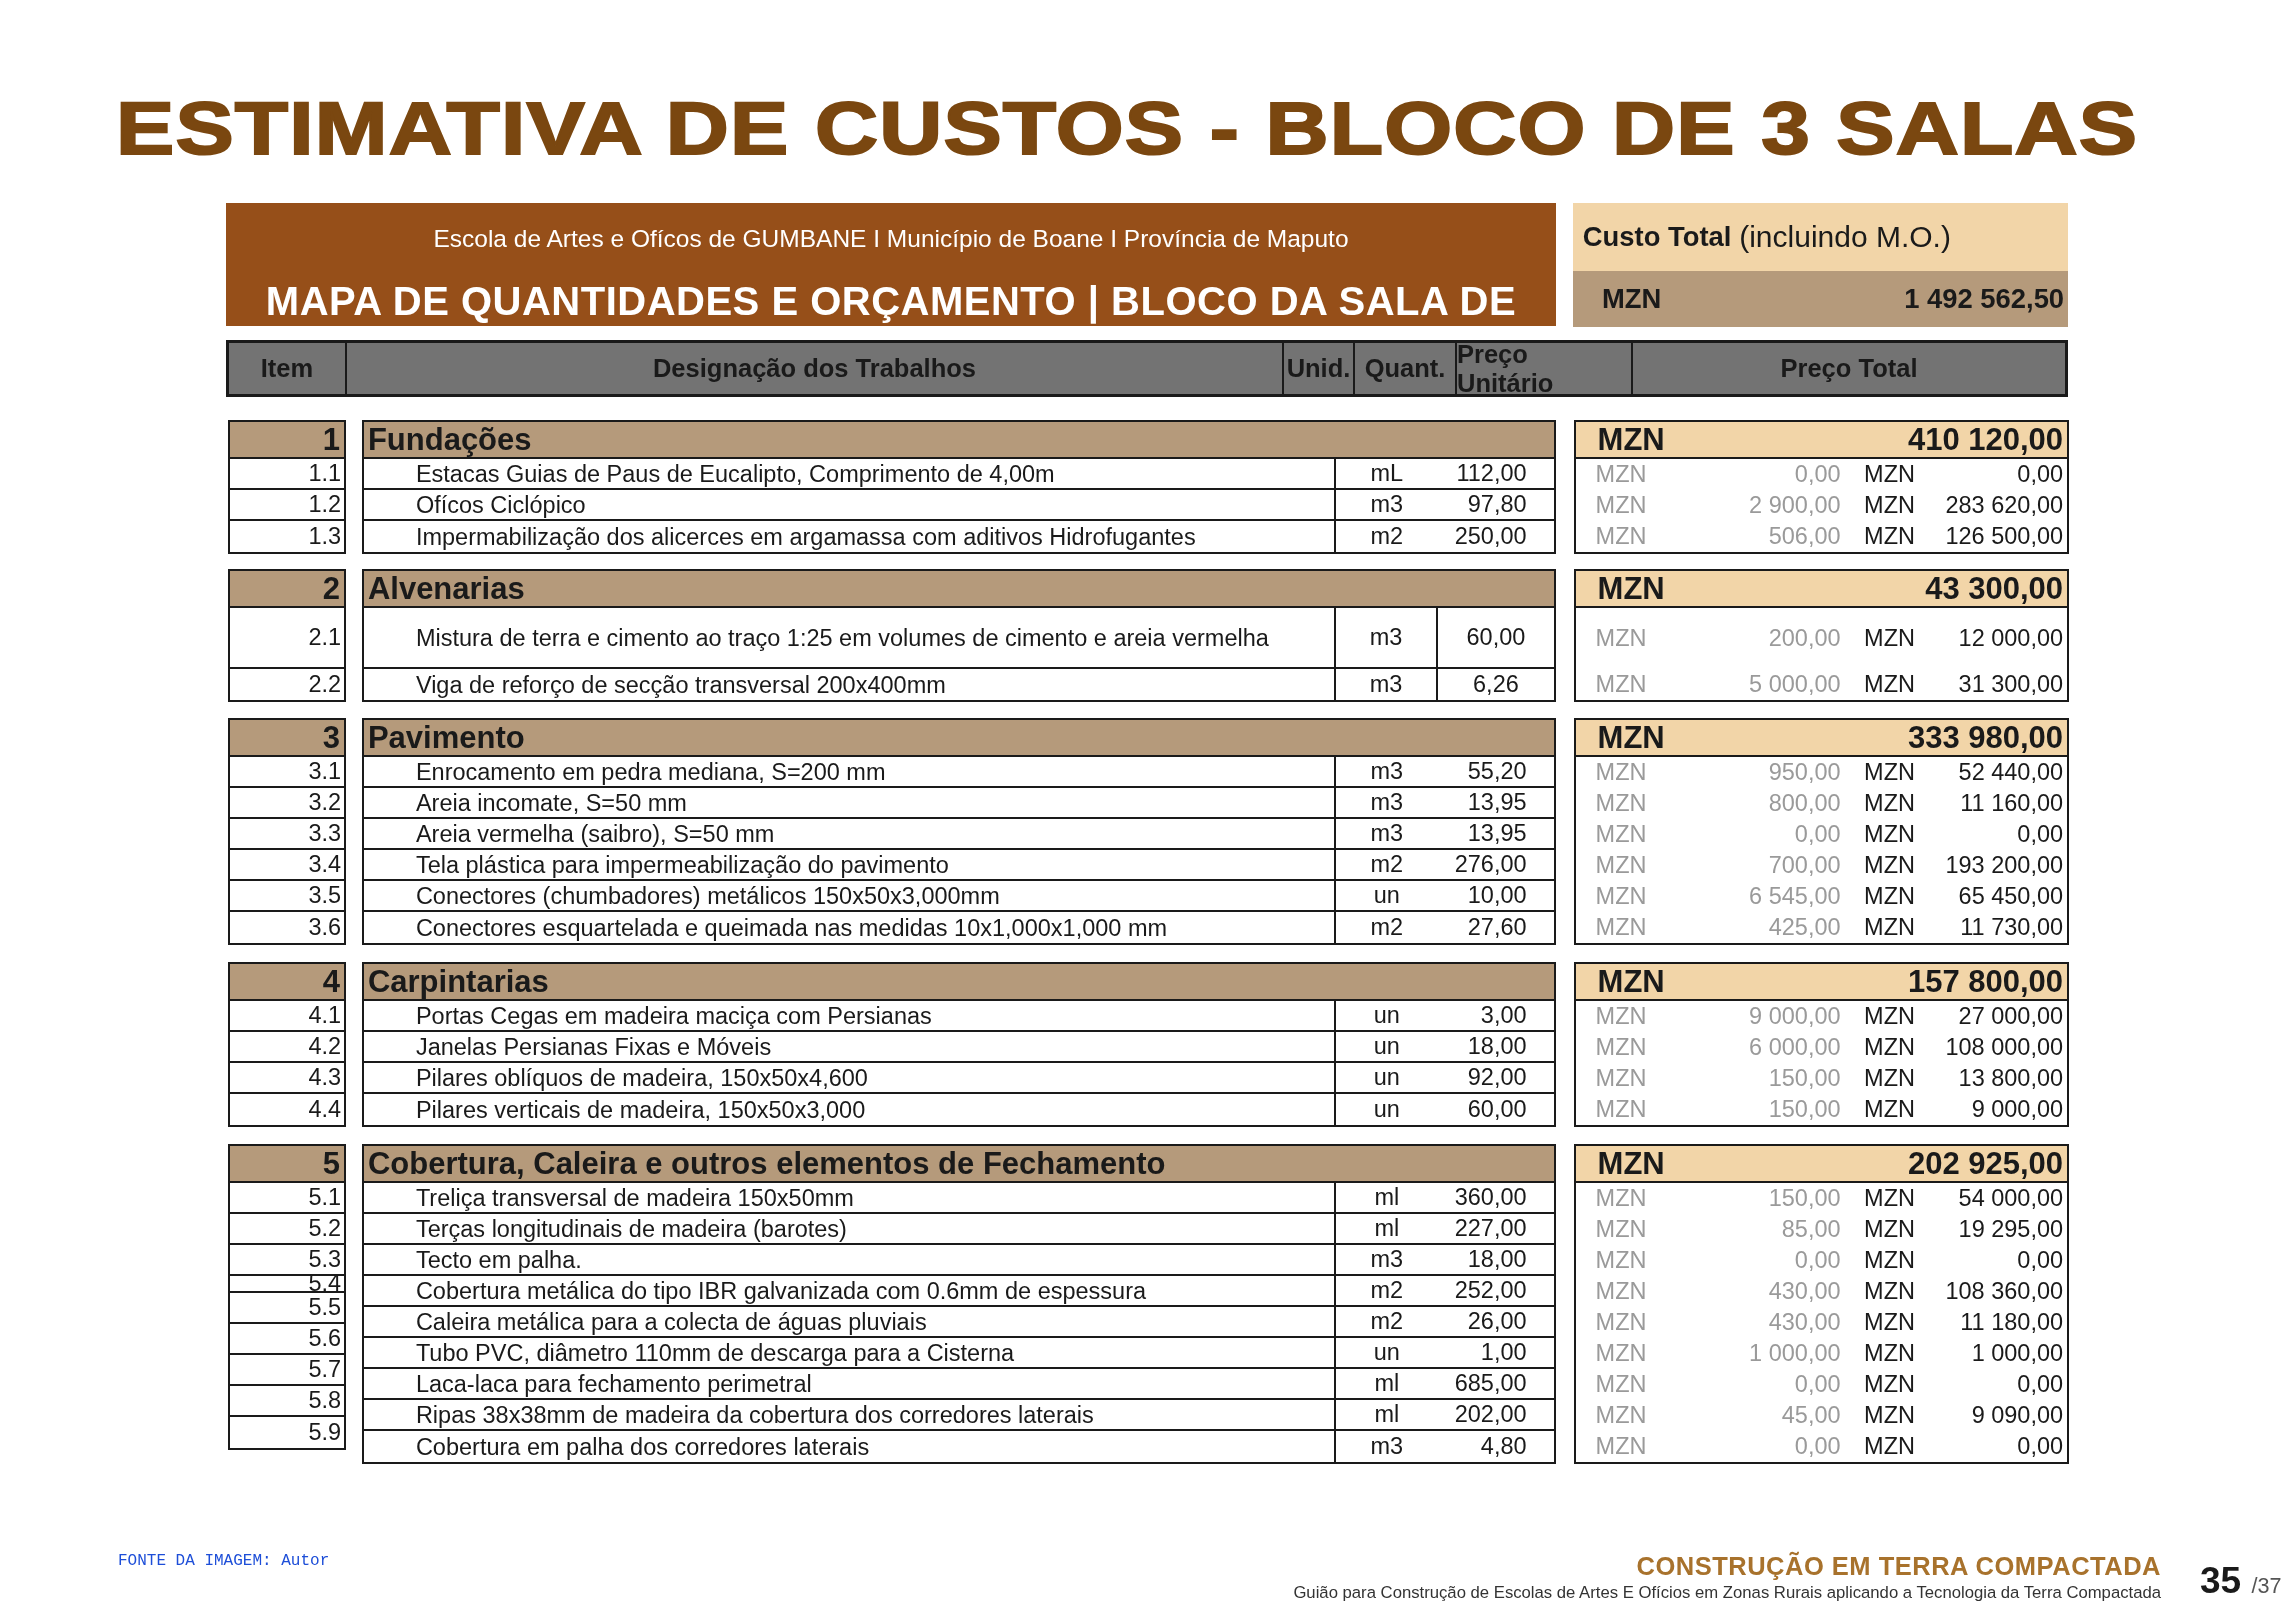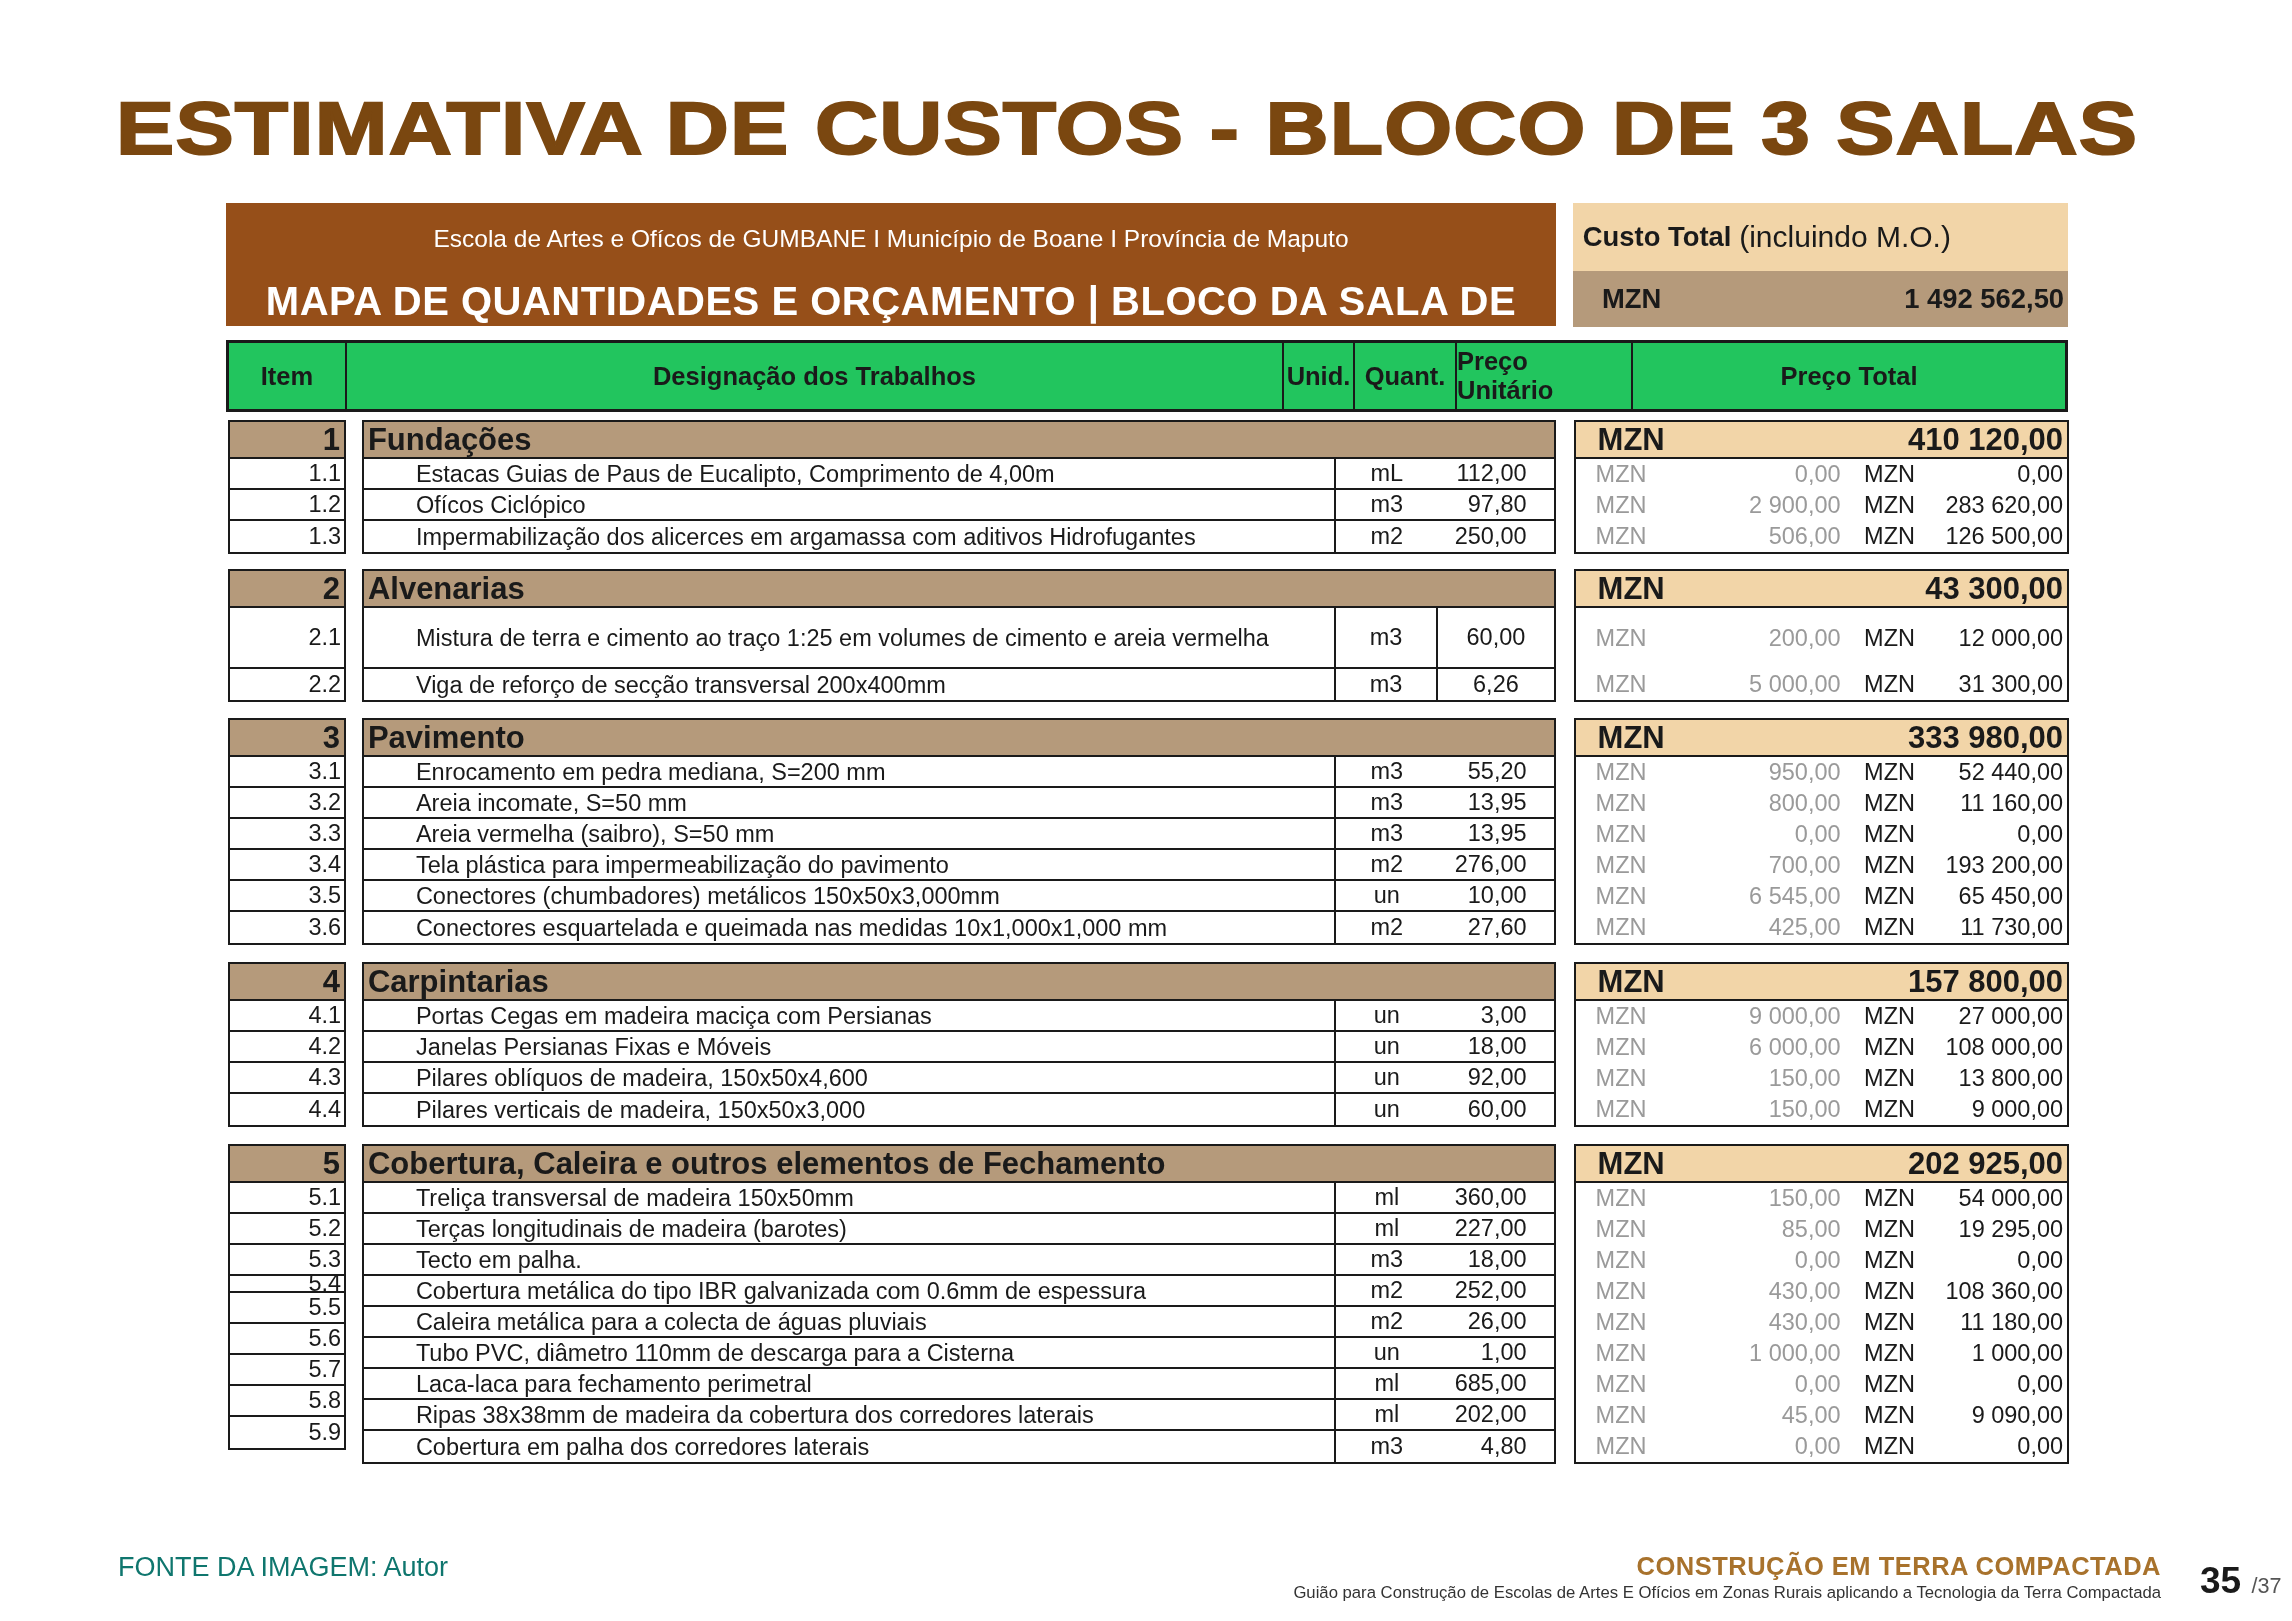--- a/index.html
+++ b/index.html
@@ -6,21 +6,21 @@
   body{width:2293px;height:1621px;position:relative;overflow:hidden;font-family:"Liberation Sans",sans-serif;color:#1a1a1a;}
   .title{position:absolute;left:116px;top:86px;font-family:"Liberation Sans",sans-serif;font-weight:bold;font-size:74px;color:#7a4710;letter-spacing:1px;transform:scaleX(1.18);transform-origin:left top;white-space:nowrap;-webkit-text-stroke:2px #7a4710;}
   .banner{position:absolute;left:226px;top:203px;width:1330px;height:123px;background:#964f19;color:#fff;text-align:center;}
   .banner .sub{position:absolute;left:0;right:0;top:21.6px;font-size:24.5px;}
   .banner .main{position:absolute;left:0;right:0;top:76px;font-size:40px;font-weight:bold;letter-spacing:0.5px;}
   .total{position:absolute;left:1573px;top:203px;width:495px;height:123px;}
   .total .top{height:68px;background:#f2d5a8;display:flex;align-items:center;padding-left:9.8px;font-size:27.4px;}
   .total .top b{font-weight:bold;margin-right:7.8px;}
   .total .top span.light{font-size:30px;}
   .total .bot{height:56px;background:#b59a7b;display:flex;align-items:center;justify-content:space-between;padding:0 3.9px 0 29px;font-size:27.4px;font-weight:bold;}
-  .hdr{position:absolute;left:226px;top:340px;width:1842px;height:72px;border:3.9px solid #1a1a1a;box-sizing:border-box;background:#22c55e;display:flex;font-weight:bold;font-size:25.5px;}
+  .hdr{position:absolute;left:226px;top:340px;width:1842px;height:57px;border:3.9px solid #1a1a1a;box-sizing:border-box;background:#737373;display:flex;font-weight:bold;font-size:25.5px;}
   .hdr div{display:flex;align-items:center;justify-content:center;border-right:2.9px solid #1a1a1a;height:100%;box-sizing:border-box;}
   .hdr div:last-child{border-right:none;text-align:right;}
   .sec{position:absolute;left:226px;width:1843px;}
   .itemcol{position:absolute;left:2px;top:0;width:118px;border:2.9px solid #1a1a1a;box-sizing:border-box;}
   .desccol{position:absolute;left:136px;top:0;width:1194px;border:2.9px solid #1a1a1a;box-sizing:border-box;}
   .rblock{position:absolute;left:1348px;top:0;width:495px;border:2.9px solid #1a1a1a;box-sizing:border-box;}
   .shead{height:35px;background:#b59a7b;border-bottom:2.9px solid #1a1a1a;box-sizing:content-box;font-weight:bold;font-size:31px;display:flex;align-items:center;}
   .itemcol .shead{justify-content:flex-end;padding-right:3.9px;}
   .desccol .shead{padding-left:3.9px;}
   .rblock .shead{background:#f2d5a8;justify-content:space-between;padding:0 3.9px 0 21.6px;}
@@ -32,21 +32,21 @@
   .desccol .row .d{width:939px;padding-left:3.9px;border-right:2.9px solid #1a1a1a;height:100%;display:flex;align-items:center;box-sizing:border-box;line-height:30px;margin-left:48px;}
   .desccol .row .u{width:103px;text-align:center;height:100%;display:flex;align-items:center;justify-content:center;}
   .desccol .row .q{width:118px;text-align:right;padding-right:27.4px;height:100%;display:flex;align-items:center;justify-content:flex-end;box-sizing:border-box;}
   .desccol.divq .row .u{border-right:2.9px solid #1a1a1a;box-sizing:border-box;}
   .desccol.divq .row .q{justify-content:center;padding-right:0;}
   .rblock .row{padding:0 3.9px 0 19.6px;}
   .rblock .row .c1{width:78px;color:#9a9a9a;}
   .rblock .row .p1{width:167px;text-align:right;color:#9a9a9a;}
   .rblock .row .c2{width:78px;margin-left:23.5px;}
   .rblock .row .p2{flex:1;text-align:right;}
-  .footer-left{position:absolute;left:118px;top:1552px;font-size:27px;color:#0f766e;}
+  .footer-left{position:absolute;left:118px;top:1552px;font-size:16px;color:#1d4ed8;font-family:Liberation Mono, monospace;}
   .footer-right{position:absolute;right:132px;top:1552px;text-align:right;}
   .footer-right .brand{font-size:25.5px;font-weight:bold;color:#a8722c;letter-spacing:0.5px;}
   .footer-right .guide{font-size:16.7px;color:#333;margin-top:2px;}
   .pagenum{position:absolute;left:2200px;top:1560px;font-size:37px;font-weight:bold;}
   .pagetot{font-size:21.6px;font-weight:normal;color:#555;}
 </style>
 </head>
 <body>
 
 <div class="title">ESTIMATIVA DE CUSTOS - BLOCO DE 3 SALAS</div>

